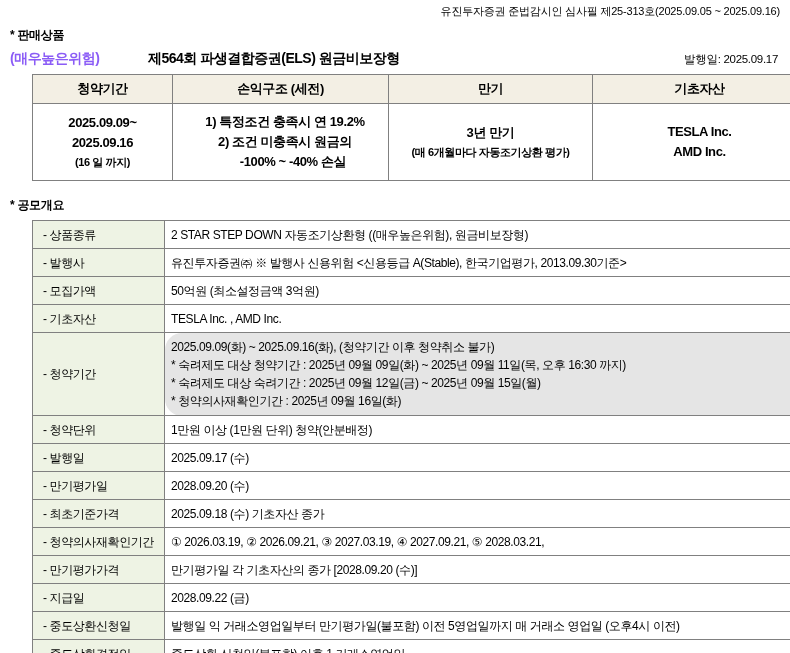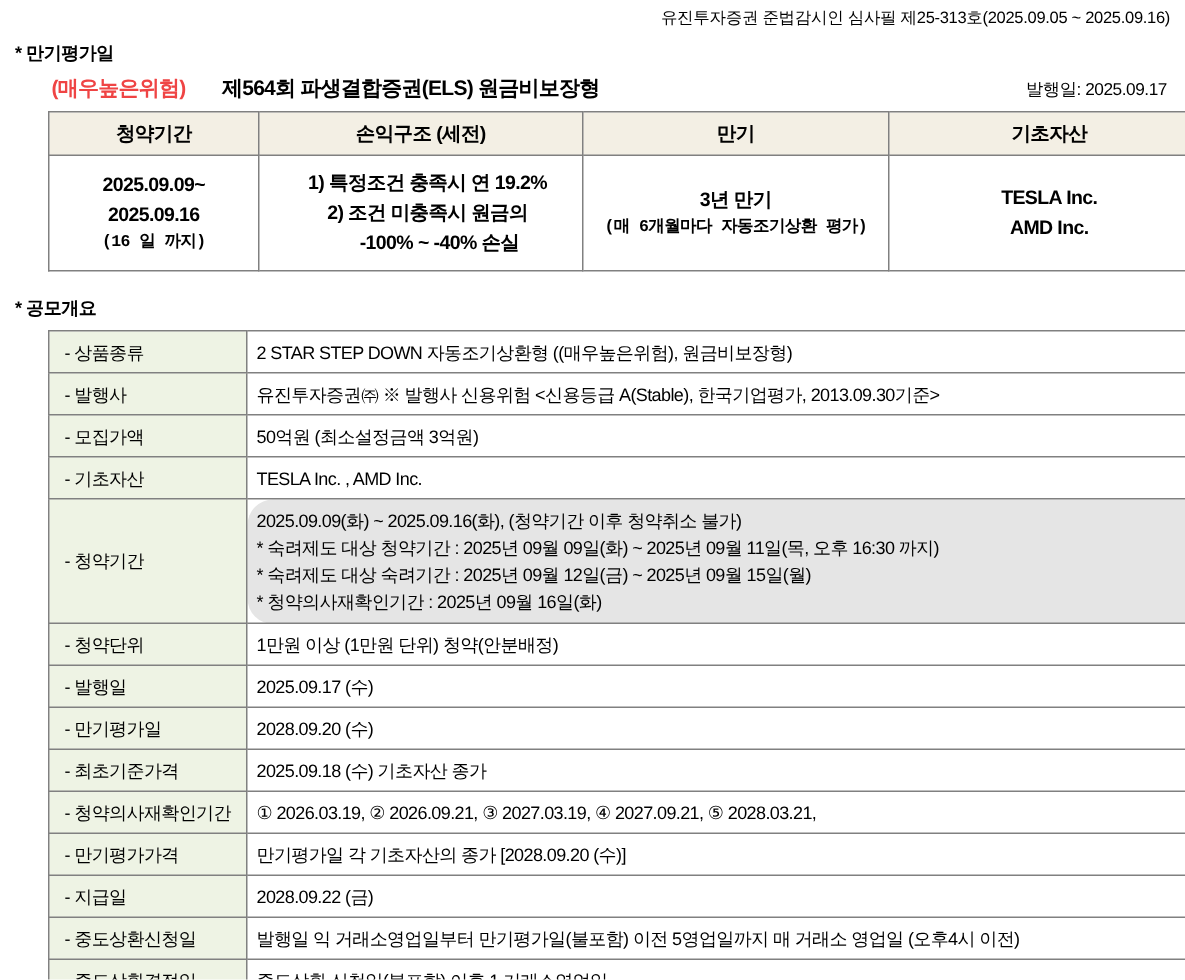--- a/index.html
+++ b/index.html
@@ -34,26 +34,25 @@
     font-weight: bold;
     padding: 2px 0 4px 2px;
     letter-spacing: -0.3px;
   }
   .prod-row {
     display: flex;
     align-items: baseline;
     padding: 2px 0 6px 2px;
   }
   .risk-label {
-    color: #ef4444;
+    color: #8b5cf6;
     font-weight: bold;
     font-size: 14px;
     letter-spacing: -0.5px;
     width: 138px;
-    text-align: center;
   }
   .prod-title {
     font-weight: bold;
     font-size: 14px;
     letter-spacing: -0.5px;
     flex: 1;
   }
   .issue-date {
     font-size: 11.5px;
     letter-spacing: -0.3px;
@@ -87,21 +86,20 @@
     letter-spacing: -0.4px;
     line-height: 1.55;
   }
   td.left-al {
     text-align: left;
     padding-left: 10px;
   }
   .sub-small {
     font-size: 11px;
     font-weight: bold;
-    font-family: Liberation Mono, monospace;
   }
   .spacer {
     height: 14px;
   }
   table.detail {
     border: 1px solid #808080;
     margin-top: 2px;
   }
   table.detail td {
     border: 1px solid #808080;
@@ -133,21 +131,21 @@
   }
   .mline { display: block; }
 </style>
 </head>
 <body>
 
 <div class="page">
 
   <div class="top-note">유진투자증권 준법감시인 심사필 제25-313호(2025.09.05 ~ 2025.09.16)</div>
 
-  <div class="section-head">* 만기평가일</div>
+  <div class="section-head">* 판매상품</div>
 
   <div class="prod-row">
     <div class="risk-label">(매우높은위험)</div>
     <div class="prod-title">제564회 파생결합증권(ELS) 원금비보장형</div>
     <div class="issue-date">발행일: 2025.09.17</div>
   </div>
 
   <table class="summary">
     <colgroup>
       <col style="width:140px">

